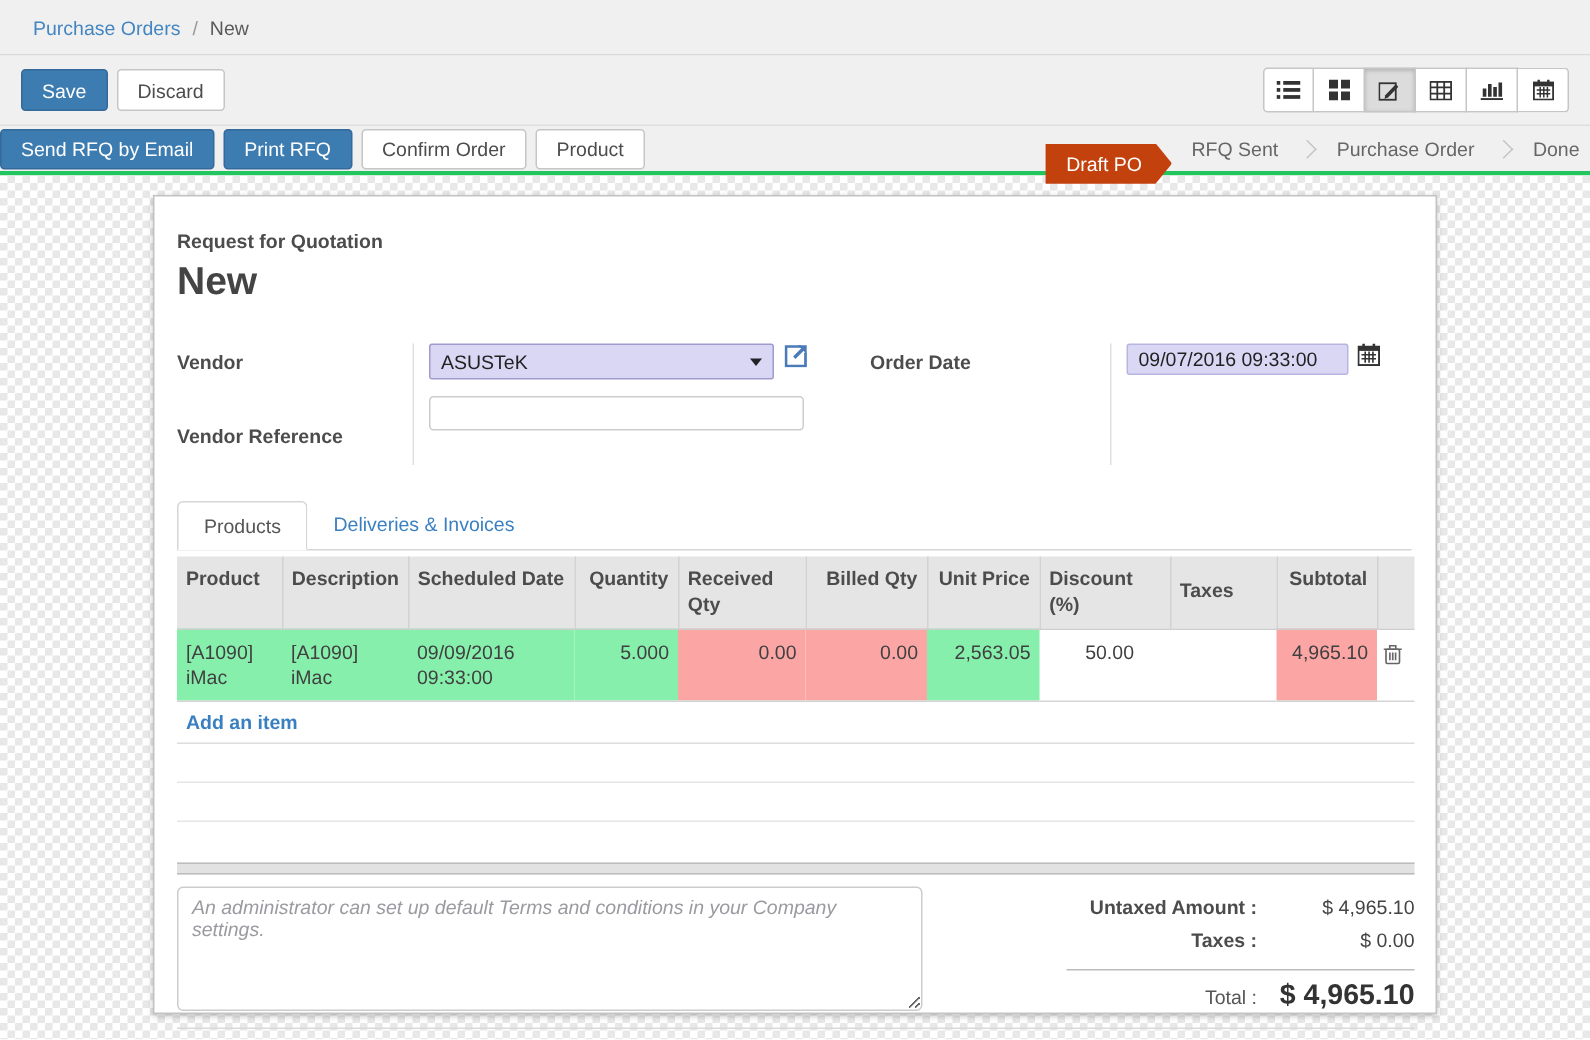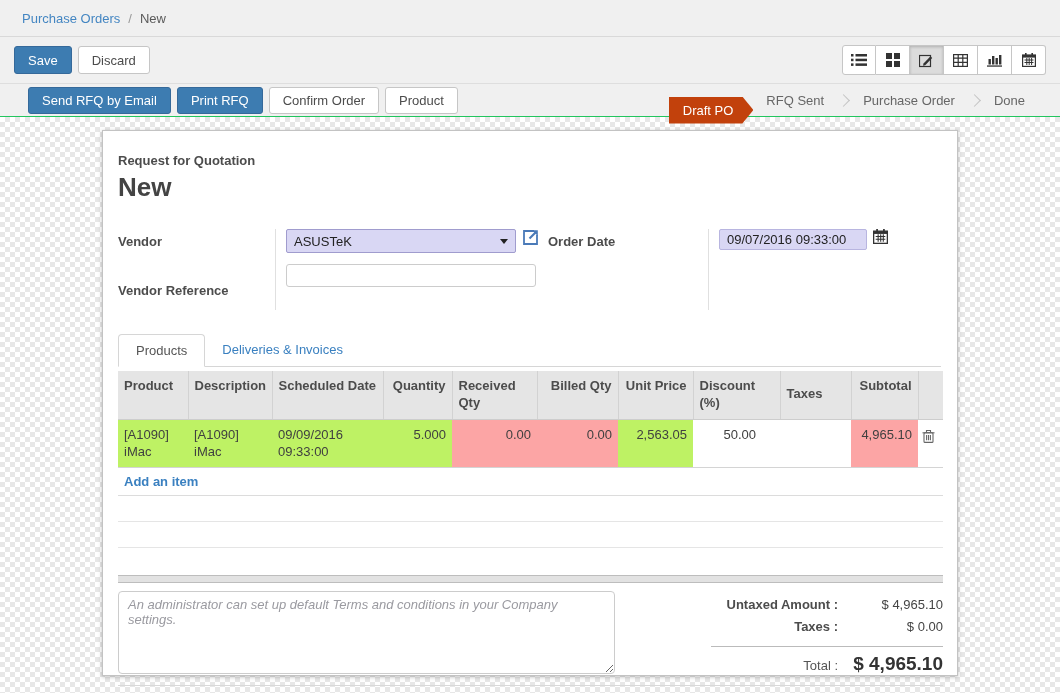--- a/index.html
+++ b/index.html
@@ -22,22 +22,22 @@
 
   .switcher { margin-left:auto; display:flex; }
   .sw { width:34px; height:30px; background:#fff; border:1px solid #c6c6c6; border-left:none;
     display:flex; align-items:center; justify-content:center; cursor:pointer; padding:0; }
   .sw:first-child { border-left:1px solid #c6c6c6; border-radius:3px 0 0 3px; }
   .sw:last-child { border-radius:0 3px 3px 0; }
   .sw.active { background:#dcdcdc; box-shadow:inset 0 1px 3px rgba(0,0,0,.2); }
   .sw svg { display:block; }
 
   
-  .statusbar { height:33px; background:#f0f0f0; border-bottom:1px solid #22c55e;
-    display:flex; align-items:center; padding:0 28px; }
+  .statusbar { height:33px; background:#f0f0f0; border-bottom:3px solid #22c55e;
+    display:flex; align-items:center; padding:0 0; }
   .sb-left { display:flex; align-items:center; }
   .sb-left .btn { height:27px; }
   .sb-right { margin-left:auto; display:flex; align-items:center; height:27px; }
   .state { color:#666; padding:0 7px; line-height:27px; }
   .state.active { background:#c2410c; color:#fff; padding:0 20px 0 14px; margin-right:6px;
     clip-path:polygon(0 0, calc(100% - 11px) 0, 100% 50%, calc(100% - 11px) 100%, 0 100%);margin-top:20px; }
   .chev { width:9px; height:9px; border-top:1px solid #c3c3c3; border-right:1px solid #c3c3c3;
     transform:rotate(45deg); margin:0 8px; }
 
   
@@ -46,21 +46,21 @@
     background-image:
       linear-gradient(45deg,#e7e7e7 25%,transparent 25%,transparent 75%,#e7e7e7 75%),
       linear-gradient(45deg,#e7e7e7 25%,transparent 25%,transparent 75%,#e7e7e7 75%);
     background-size:10px 10px; background-position:0 0,5px 5px; }
   .sheet { width:856px; height:546px; margin:0 auto; background:#fff;
     border:1px solid #c3c3c3; box-shadow:0 1px 4px rgba(0,0,0,.25); padding:14px 16px 0 15px; }
 
   .subtitle { font-weight:bold; color:#4c4c4c; margin-top:8px; }
   .title { font-size:26px; font-weight:bold; color:#444; margin:4px 0 26px; }
 
-  .field-groups { display:flex; }
+  .field-groups { display:flex;gap:32px; }
   .group { display:flex; }
   .group-left { width:430px; }
   .labels-col { display:flex; flex-direction:column; }
   .fields-col { display:flex; flex-direction:column; border-left:1px solid #e0e0e0; padding-left:10px; }
   .field-label { font-weight:bold; color:#4c4c4c; height:32px; line-height:26px; }
   .group-left .labels-col { width:157px; }
   .group-right .labels-col { width:160px; }
   .field-row { height:32px; display:flex; align-items:flex-start; }
 
   .select-box { width:230px; height:24px; background:#d9d7f4; border:1px solid #a09cce; border-radius:2px;
@@ -85,21 +85,21 @@
   table { border-collapse:collapse; table-layout:fixed; width:825px; margin-top:4px; }
   th { background:#e5e5e5; font-weight:bold; color:#4c4c4c; text-align:left; vertical-align:top;
     padding:7px 6px; border-right:1px solid #d2d2d2; border-bottom:1px solid #cdcdcd; line-height:1.3; }
   th:last-child { border-right:none; }
   th.r { text-align:right; }
   th.mid { vertical-align:middle; }
   thead tr { height:47px; }
   tbody tr { height:48px; border-bottom:1px solid #d4d4d4; }
   td { padding:6px; vertical-align:top; color:#404040; line-height:1.35; }
   td.r { text-align:right; }
-  td.lav { background:#bef264; }
+  td.lav { background:#86efac; }
   td.ro { background:#fca5a5; }
   .trash-btn { background:none; border:none; cursor:pointer; padding:2px; }
 
   .add-item { height:28px; line-height:28px; padding-left:6px; font-weight:bold; color:#3a80c0;
     border-bottom:1px solid #dcdcdc; cursor:pointer; width:825px; }
   .empty-row { height:26px; border-bottom:1px solid #e5e5e5; width:825px; }
 
   .sep-bar { width:825px; height:8px; background:#e2e2e2; border-top:1px solid #bdbdbd;
     border-bottom:1px solid #bdbdbd; margin-top:27px; }
 

